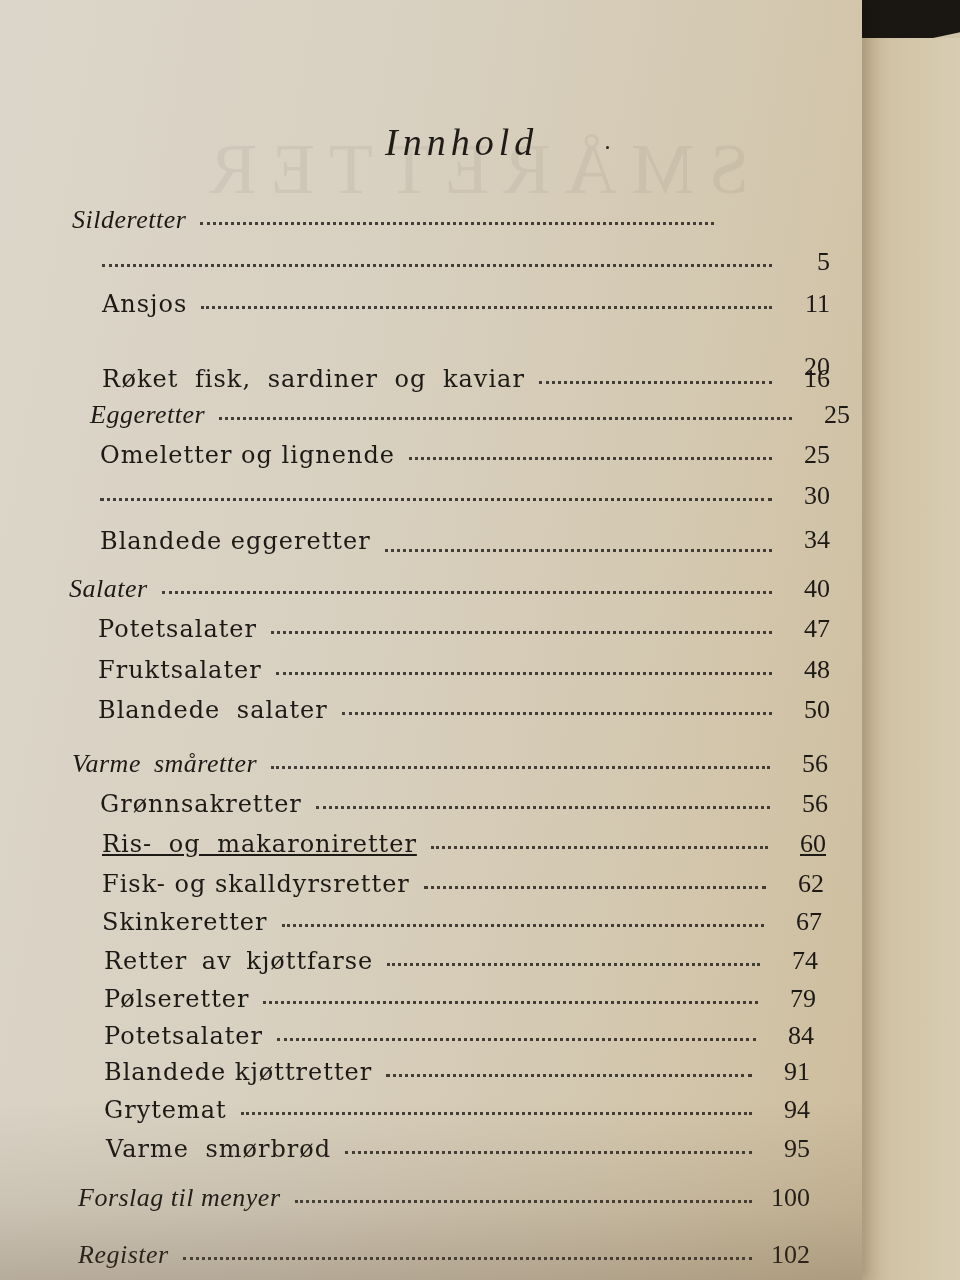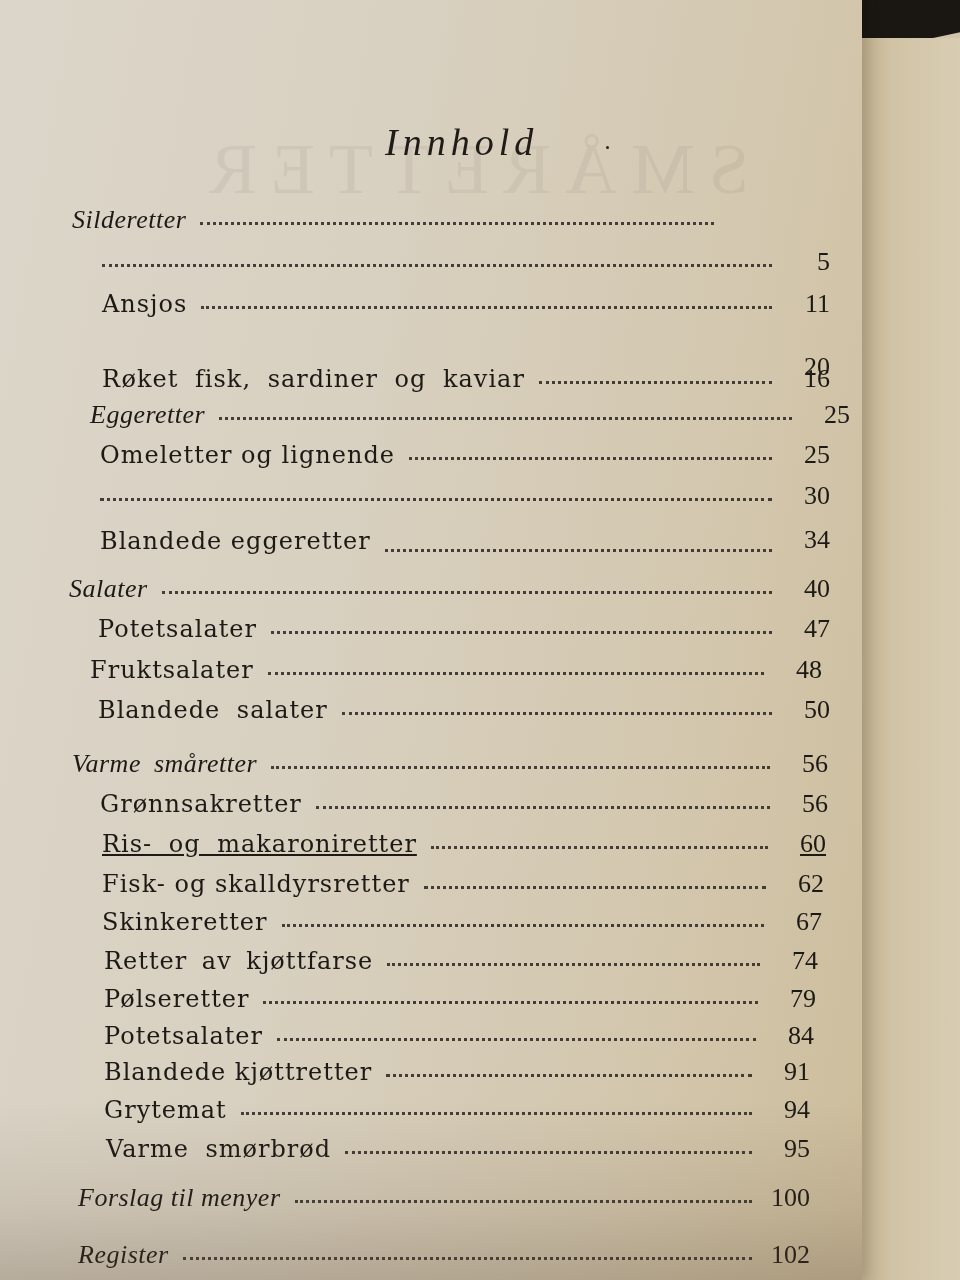--- a/index.html
+++ b/index.html
@@ -173,21 +173,21 @@
     <div class="row section" style="left:69px; top:574px; width:761px;">
       <span class="label">Salater</span>
       <span class="leader"></span>
       <span class="pageno">40</span>
     </div>
     <div class="row entry" style="left:98px; top:614px; width:732px;">
       <span class="label">Potetsalater</span>
       <span class="leader"></span>
       <span class="pageno">47</span>
     </div>
-    <div class="row entry" style="left:90px; top:655px; width:732px;">
+    <div class="row entry" style="left:98px; top:655px; width:732px;">
       <span class="label">Fruktsalater</span>
       <span class="leader"></span>
       <span class="pageno">48</span>
     </div>
     <div class="row entry" style="left:98px; top:695px; width:732px;">
       <span class="label" style="word-spacing:8px;">Blandede salater</span>
       <span class="leader"></span>
       <span class="pageno">50</span>
     </div>
 

